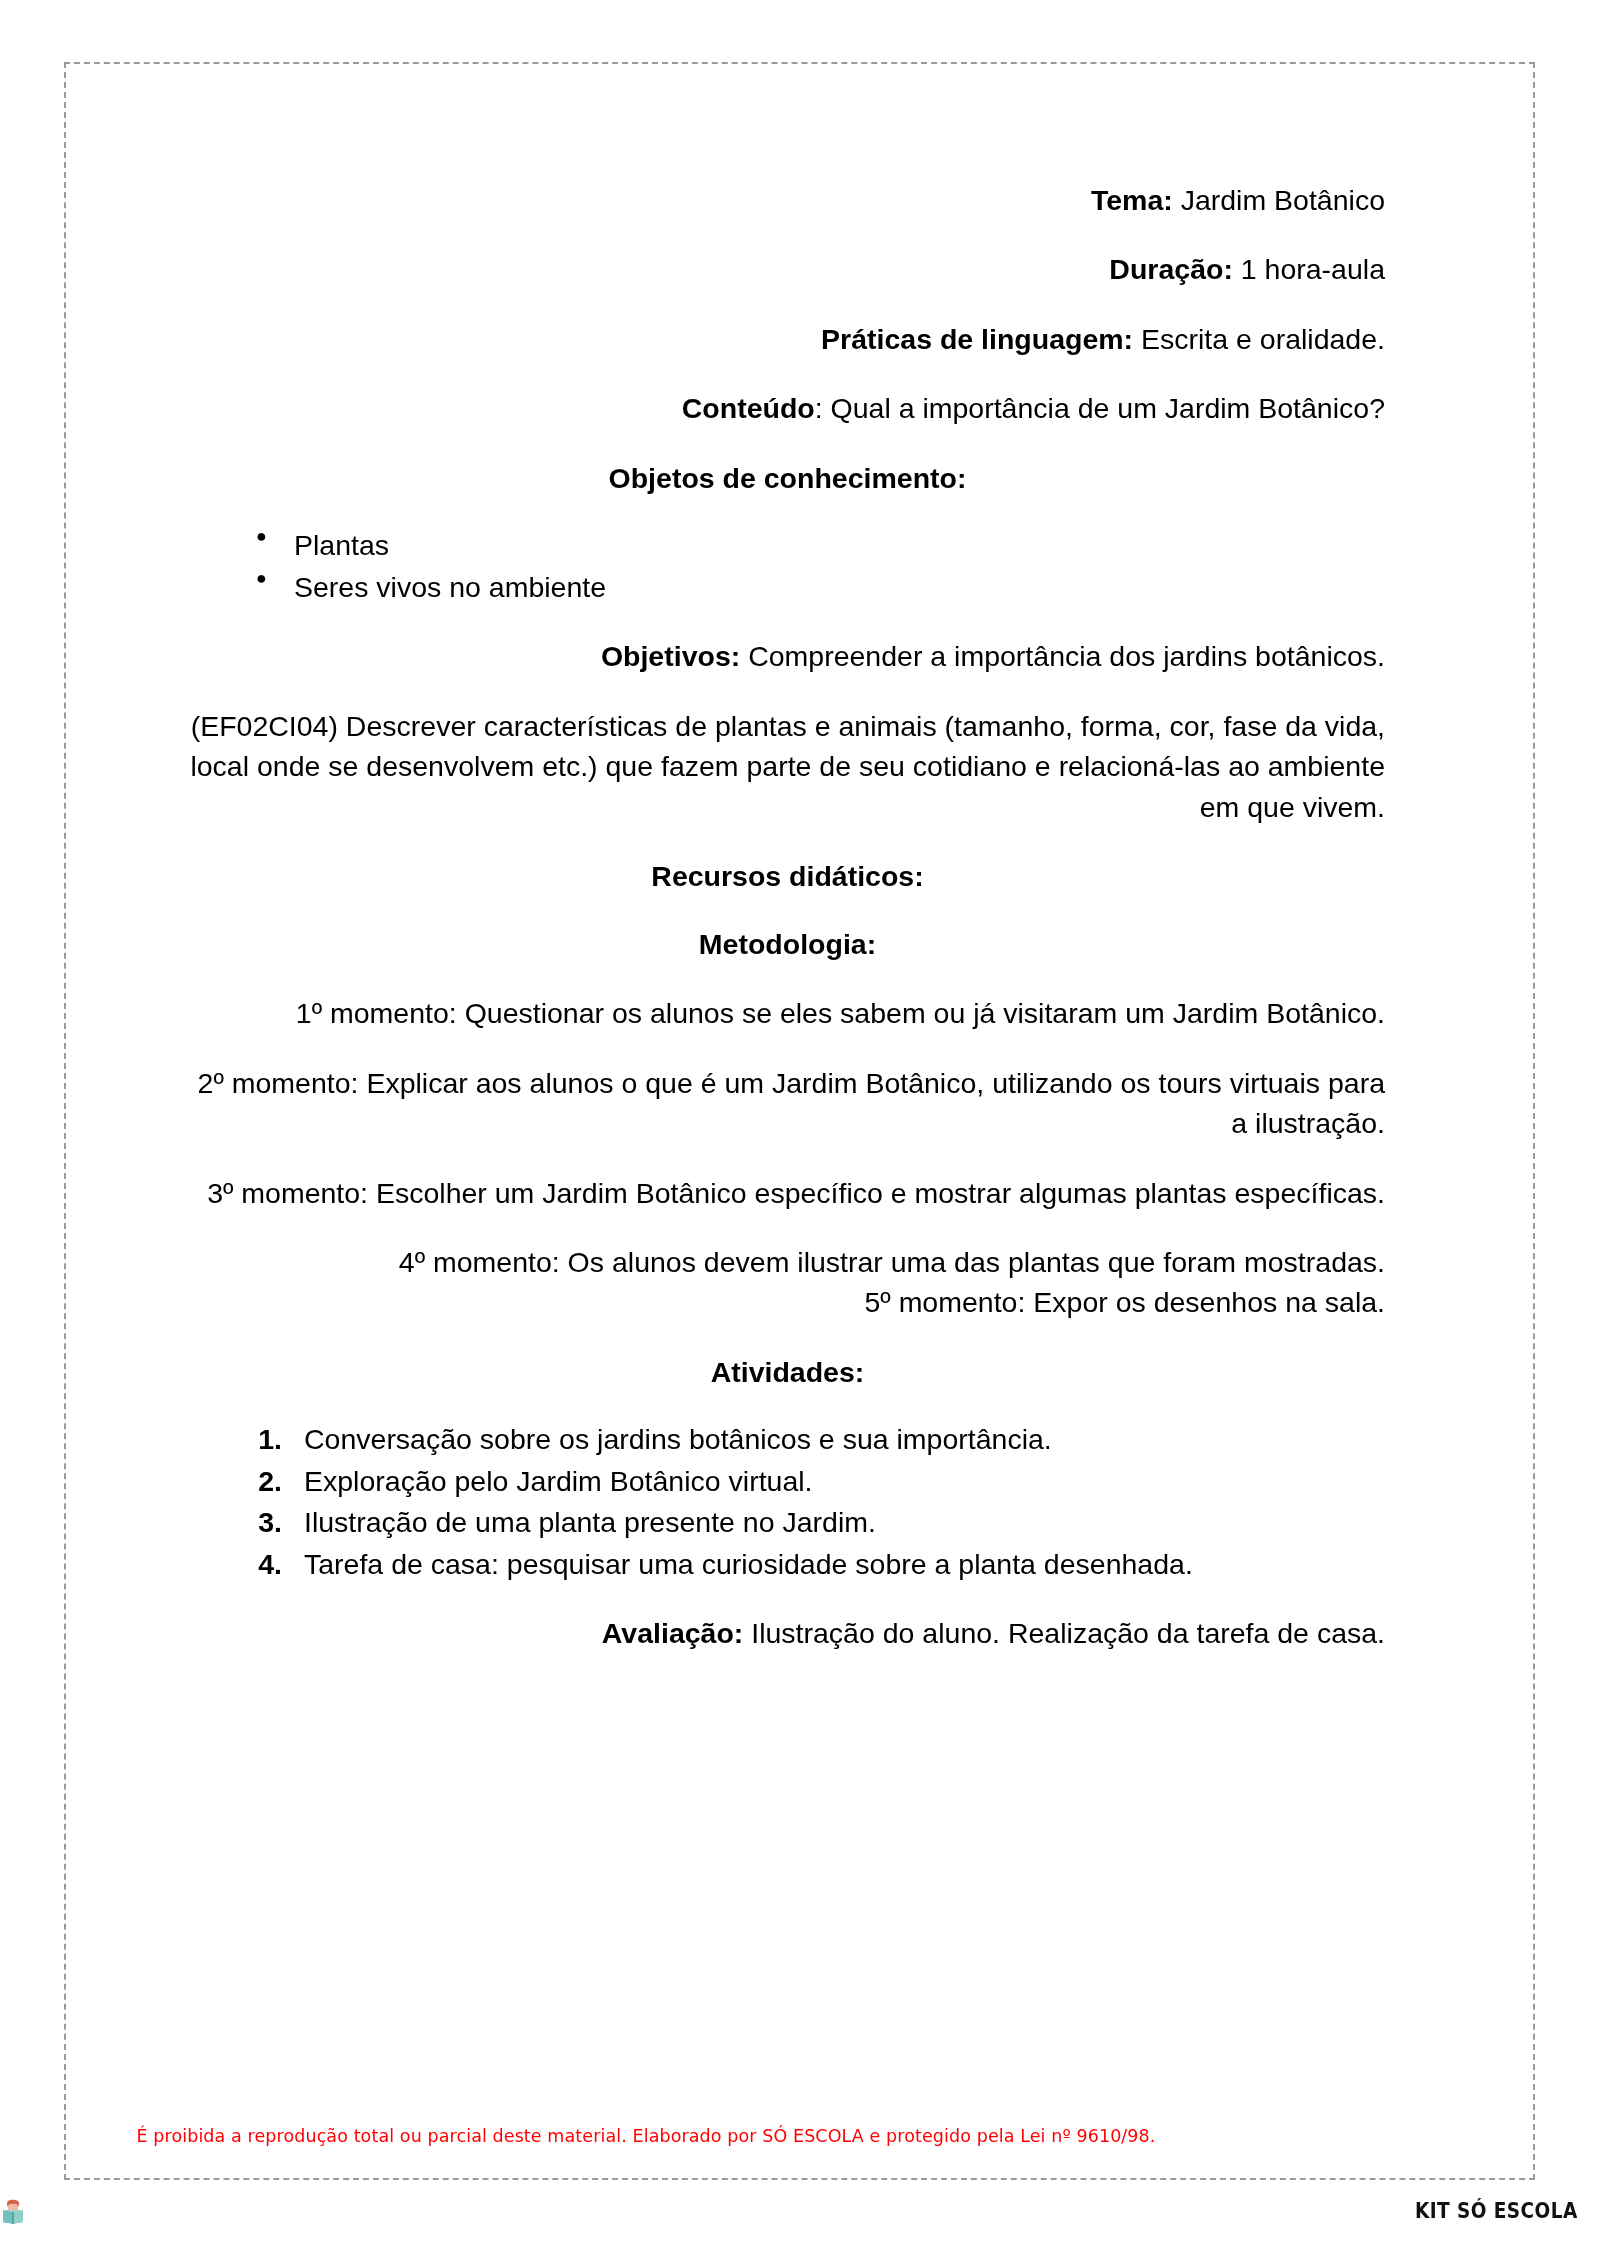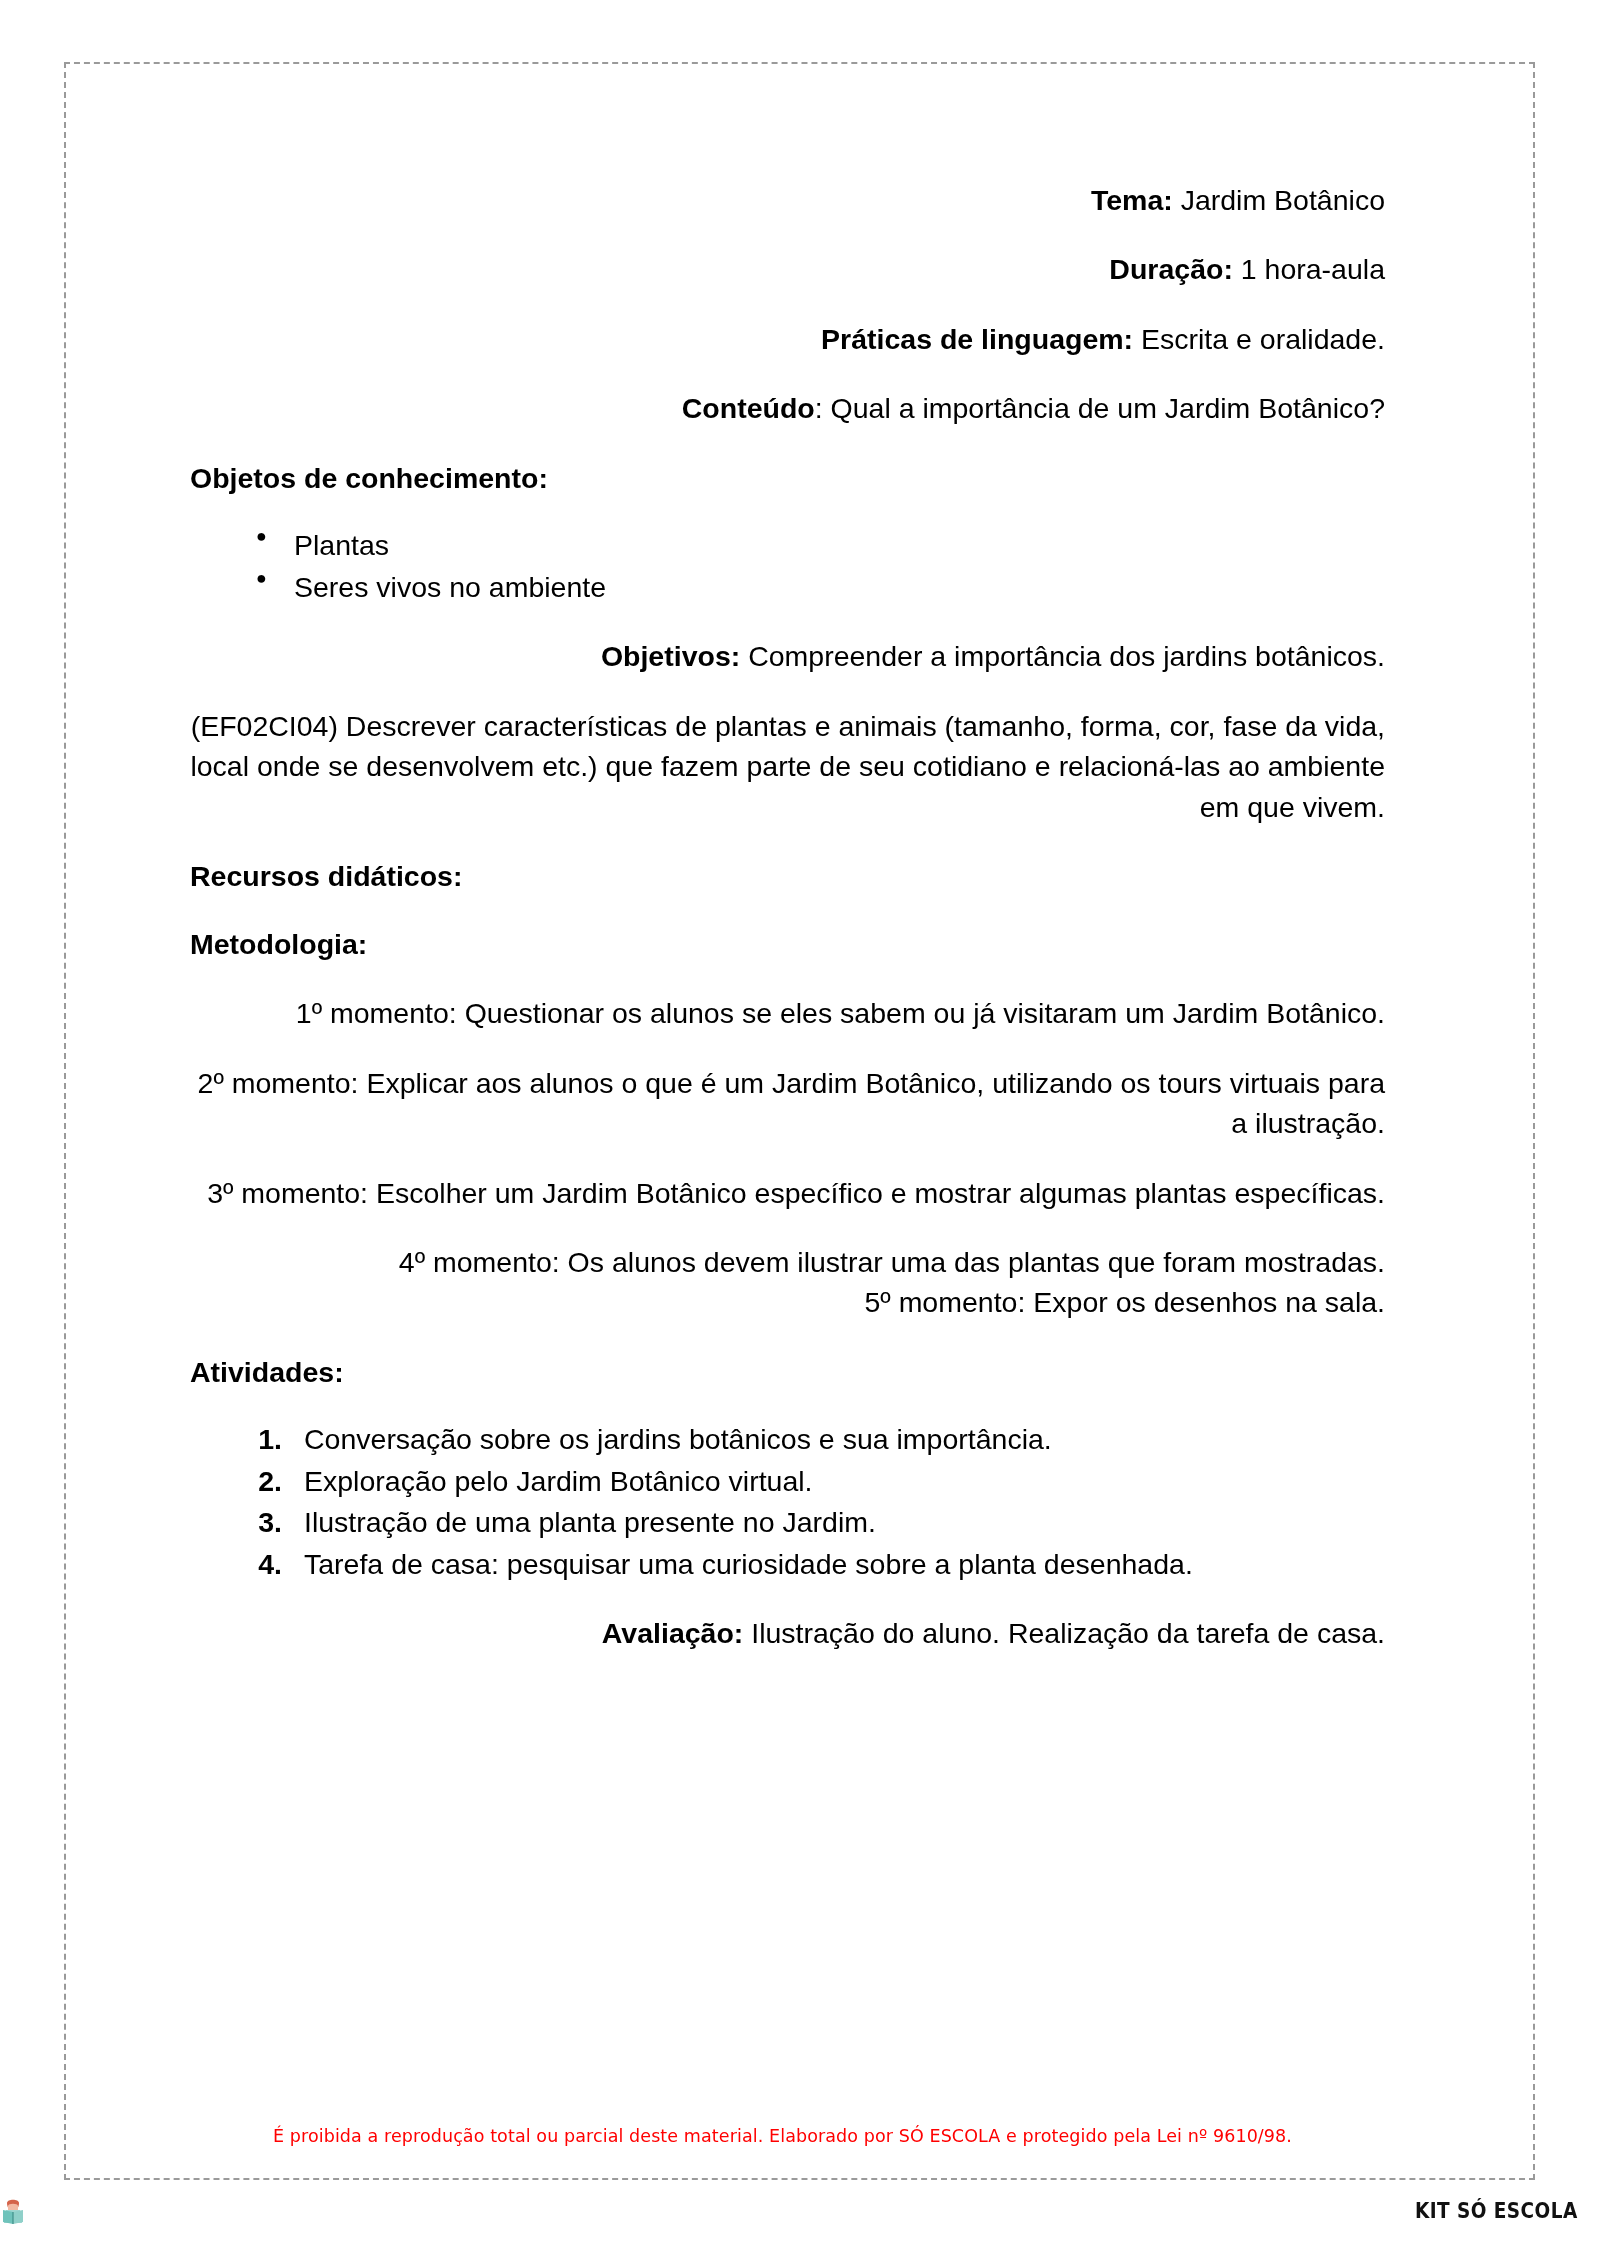--- a/index.html
+++ b/index.html
@@ -43,20 +43,21 @@
     text-align: right;
   }
   .lbl {
     font-weight: bold;
   }
   .heading {
     font-size: 28.5px;
     font-weight: bold;
     line-height: 1.42;
     margin: 0 0 29px 0;
+    text-align: center;
   }
   .heading.nogap {
     margin-bottom: 27px;
   }
 
   ul.bullets {
     list-style: none;
     margin: 0 0 29px 0;
     padding: 0 0 0 62px;
   }
@@ -111,21 +112,21 @@
   .block-multi .para {
     margin-bottom: 0;
   }
 
   
   #footer-note {
     position: absolute;
     left: 0;
     top: 2126px;
     width: 1292px;
-    text-align: right;
+    text-align: center;
     font-family: "DejaVu Sans", sans-serif;
     font-size: 17.5px;
     color: #ff0000;
     letter-spacing: 0.1px;
   }
 
   #brand {
     position: absolute;
     left: 0;
     top: 2196px;

